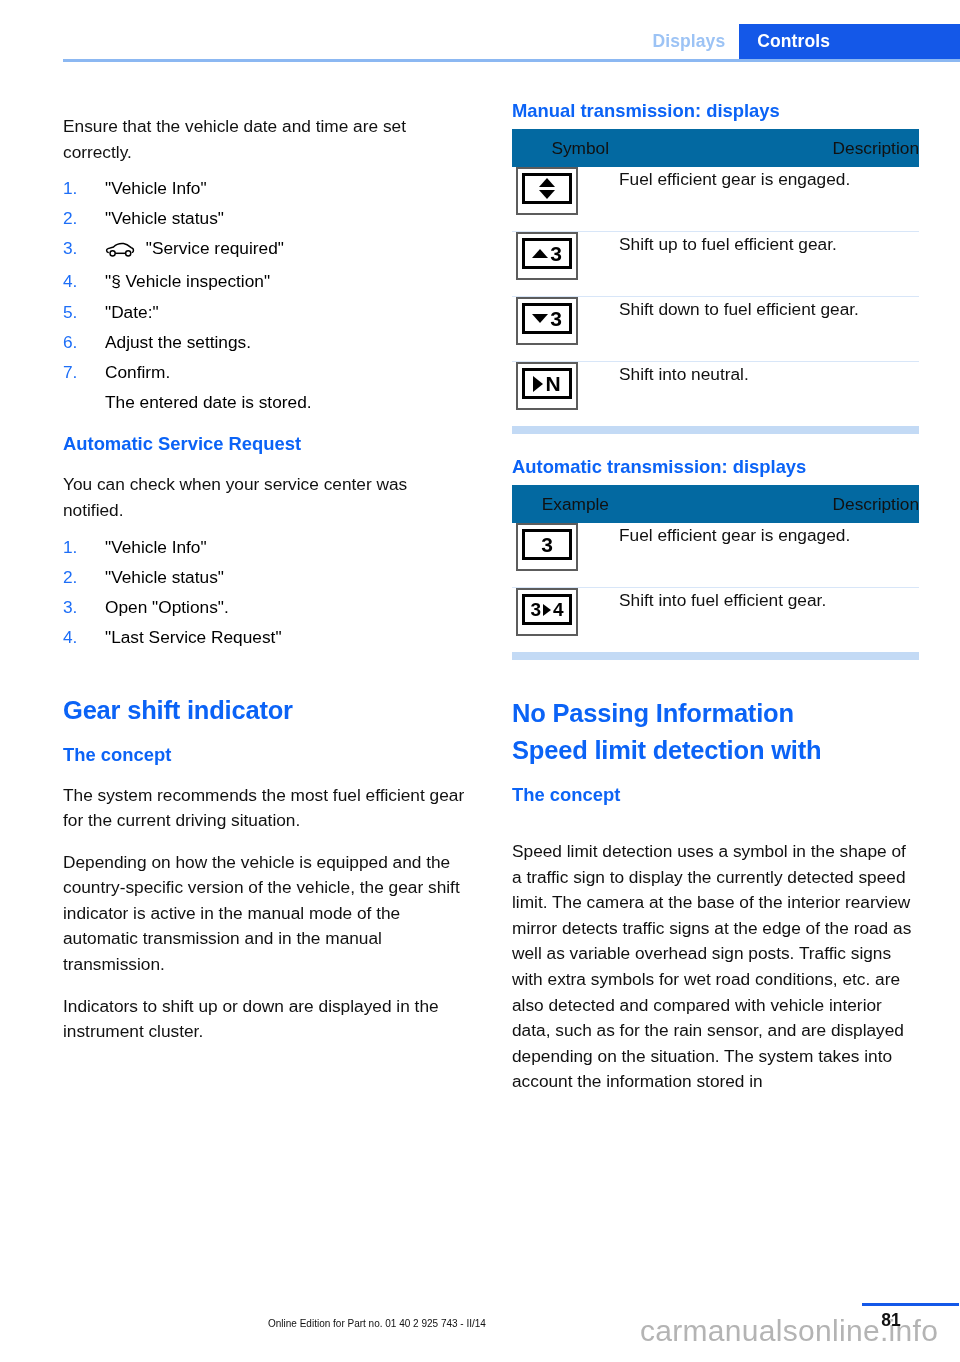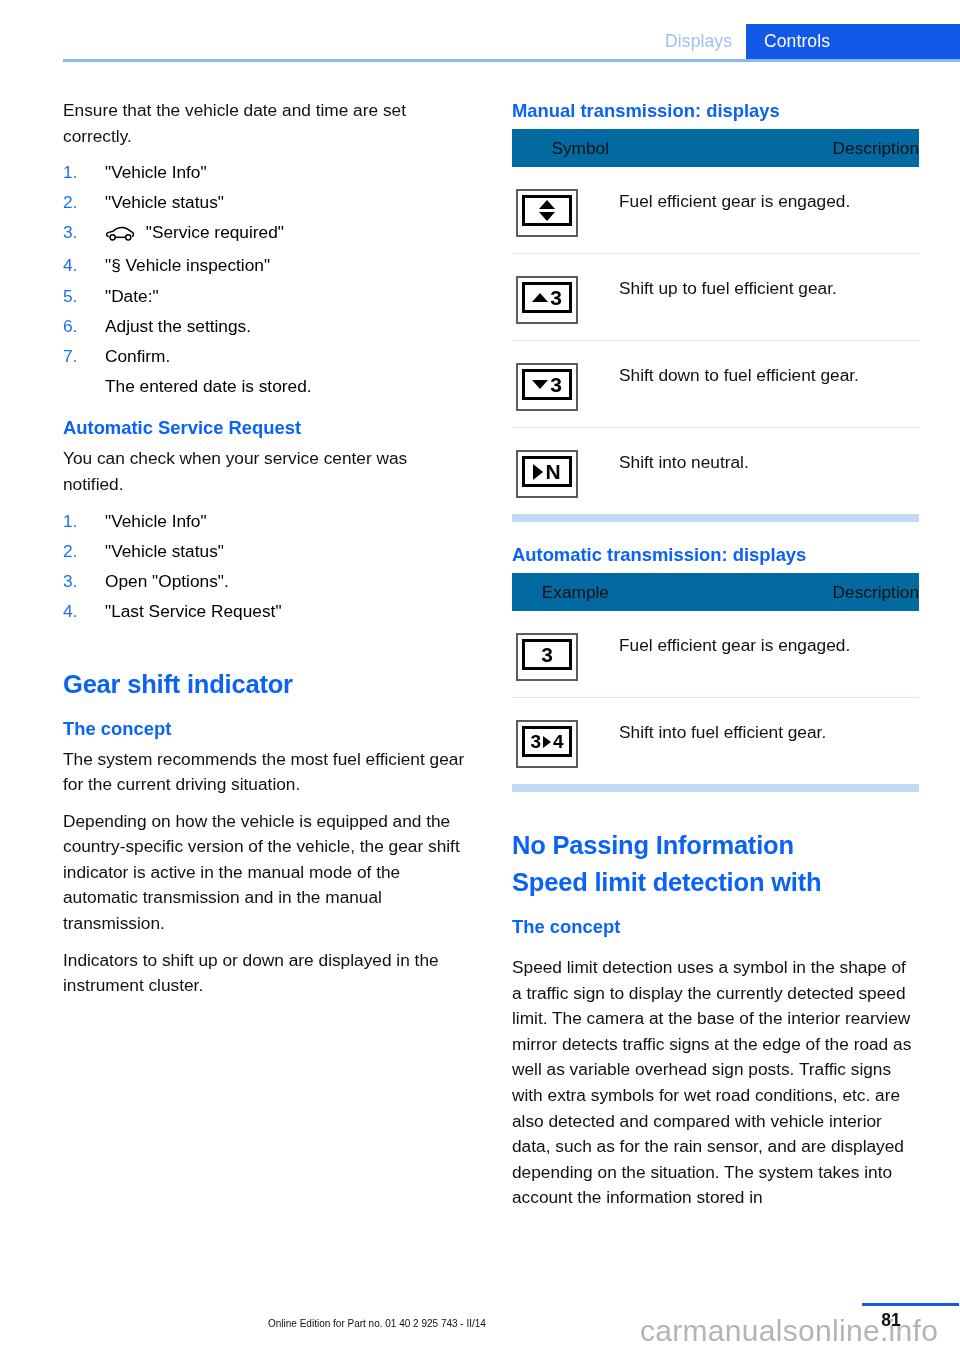--- a/index.html
+++ b/index.html
@@ -31,21 +31,21 @@
     position: absolute;
     right: 0; top: 24px;
     display: flex;
     align-items: stretch;
     height: 35px;
   }
   .tab {
     display: flex;
     align-items: center;
     font-size: 17.5px;
-    font-weight: normal;
+    font-weight: bold;
     letter-spacing: 0.1px;
     padding: 0 14px 0 14px;
   }
   .tab-inactive {
     color: #9cc3f5;
     background: #ffffff;
   }
   .tab-active {
     color: #ffffff;
     background: #1458e8;
@@ -58,21 +58,21 @@
     position: absolute;
     top: 98px;
     width: 407px;
   }
   .col-left  { left: 63px; }
   .col-right { left: 512px; }
 
   p.body, .note {
     font-size: 17.3px;
     line-height: 25.6px;
-    margin: 0 0 11px 0;
+    margin: 16px 0 11px 0;
     color: #111;
   }
   .h1 {
     font-size: 25.5px;
     font-weight: bold;
     color: #0b63f6;
     margin: 0 0 6px 0;
     line-height: 31px;
     letter-spacing: -0.2px;
   }
@@ -135,21 +135,21 @@
     font-size: 17.3px;
     font-weight: normal;
     color: #111;
     padding: 8px 0 8px 26px;
     line-height: 22px;
   }
   table.symtbl thead th.c1 { width: 97px; }
   table.symtbl tbody td {
     border-top: 1px solid #d8e6f8;
     vertical-align: top;
-    padding: 22px 0 16px 10px;
+    padding: 0 0 16px 10px;
     font-size: 17.3px;
     line-height: 24px;
     color: #111;
   }
   table.symtbl tbody tr:first-child td { border-top: none; }
   table.symtbl tbody td.c1 { width: 97px; padding-left: 4px; }
   .tbl-end {
     width: 407px;
     height: 8px;
     background: #c3daf5;

